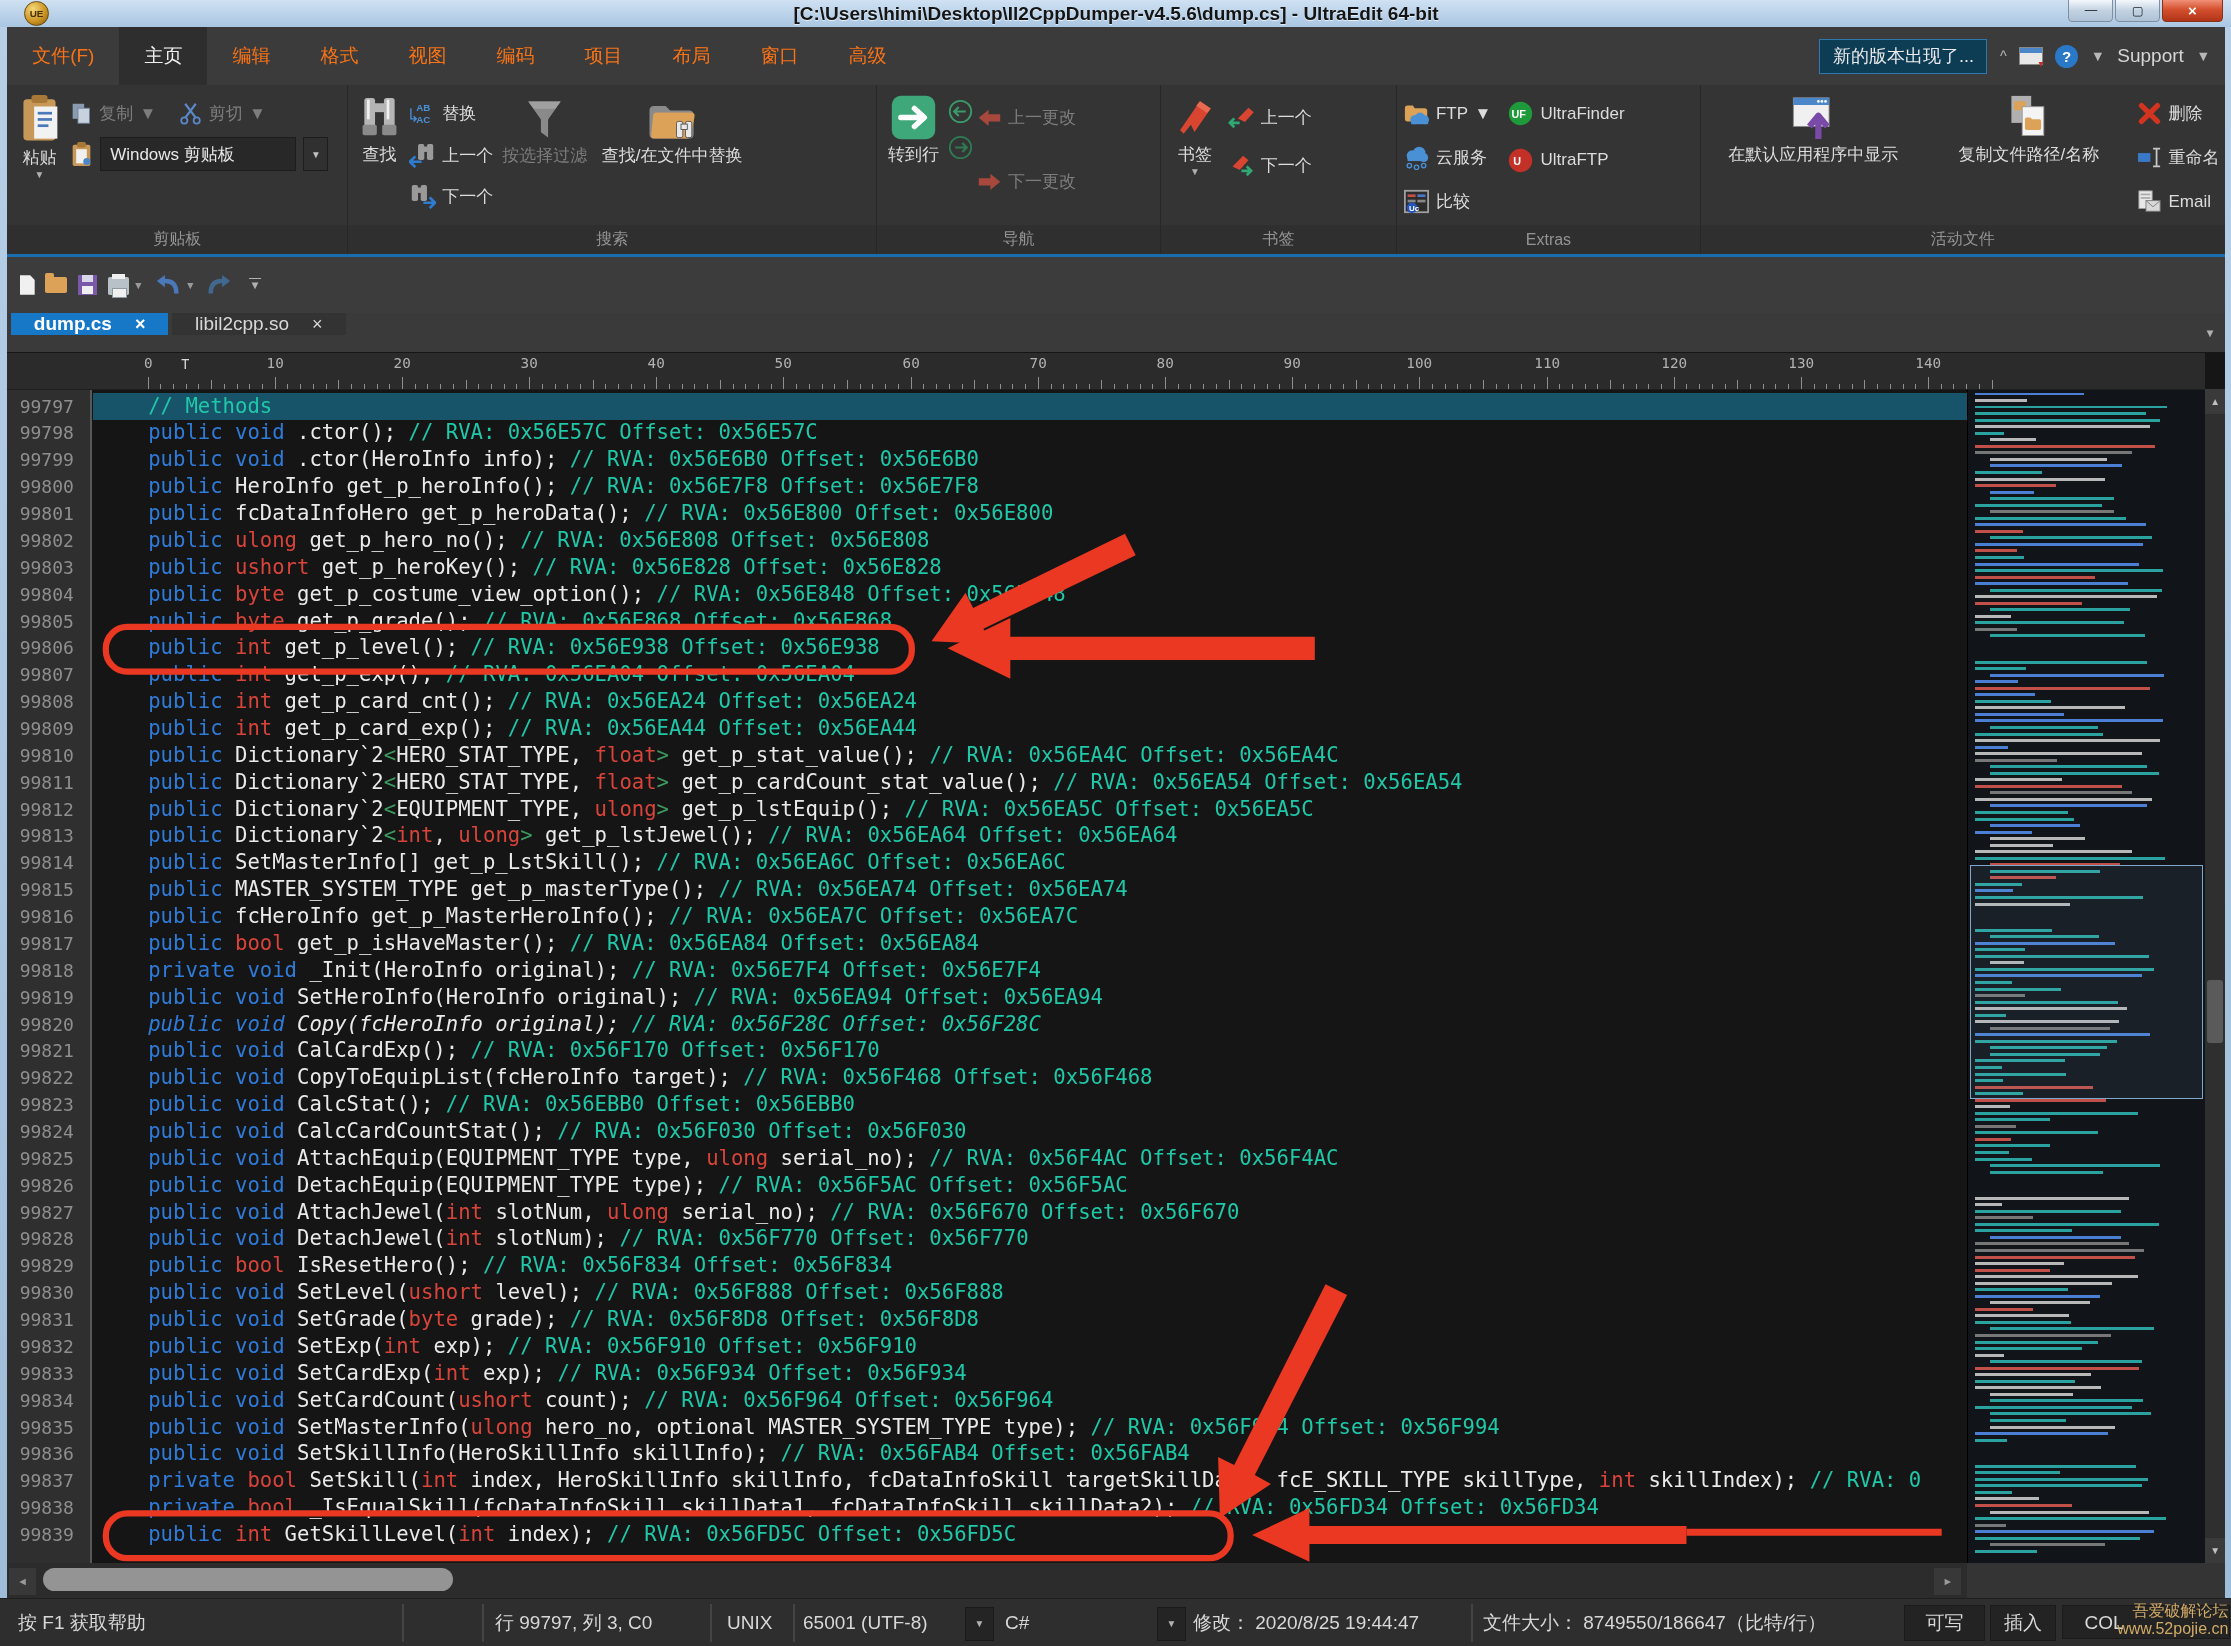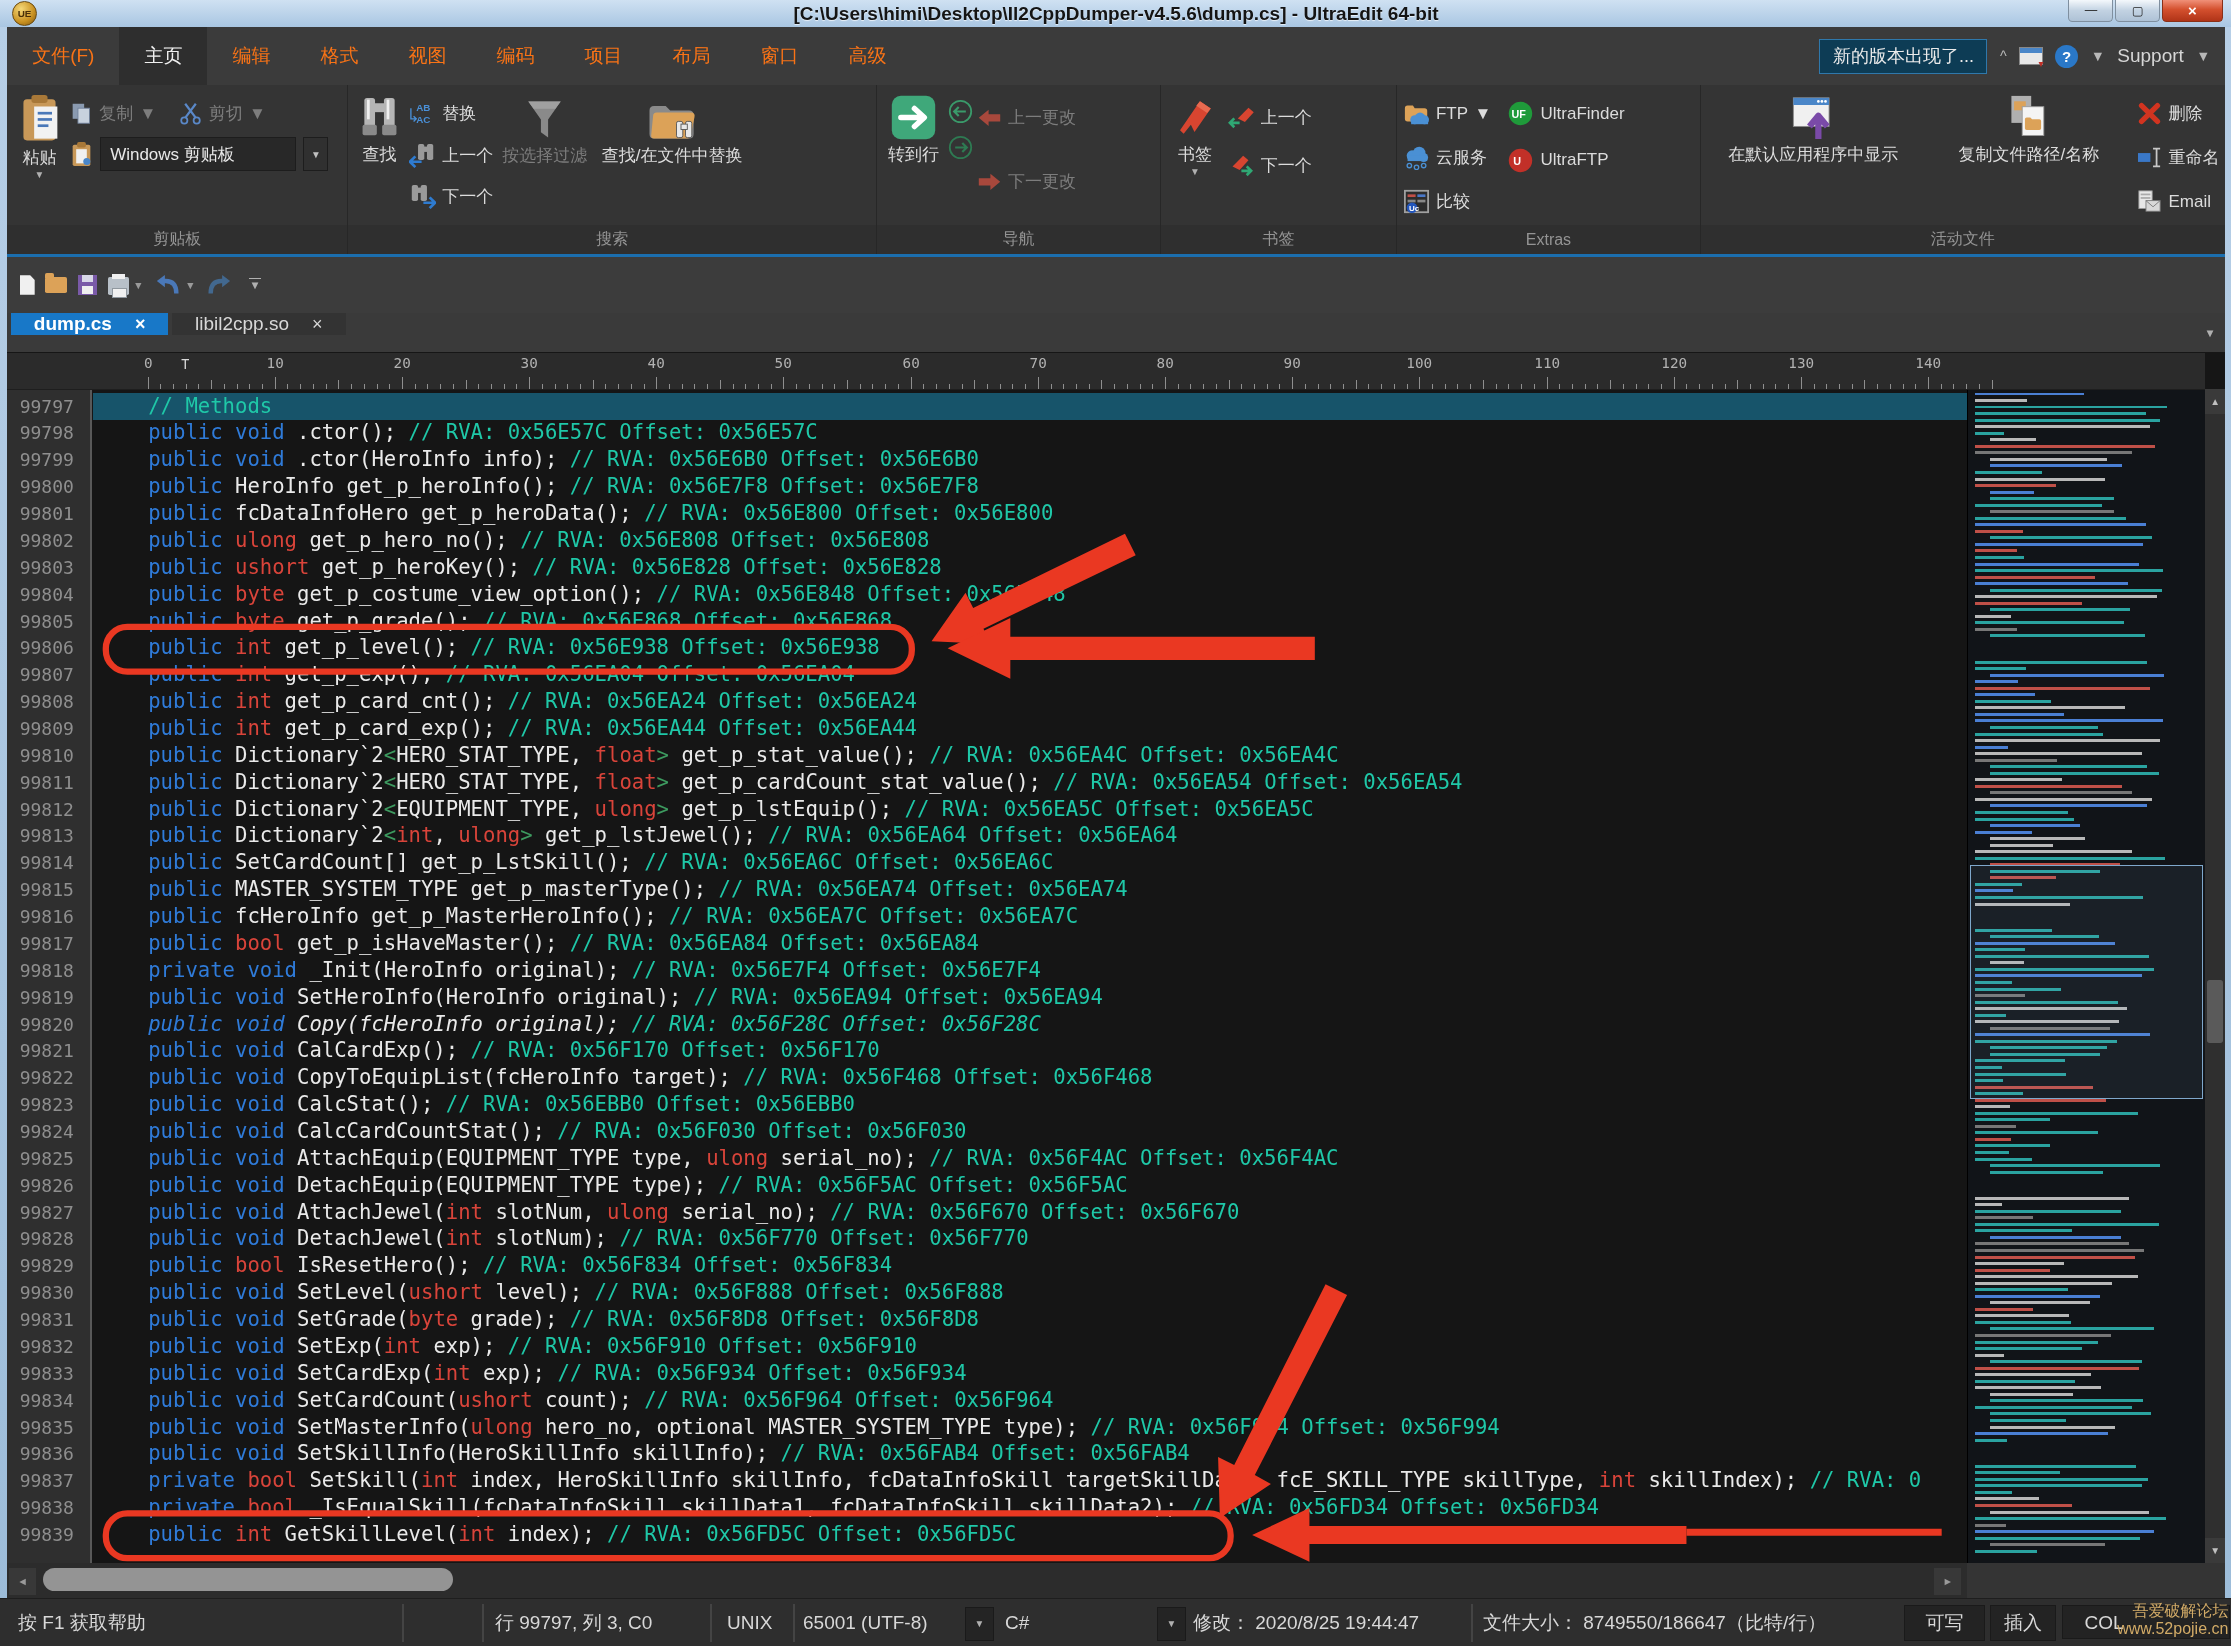--- a/index.html
+++ b/index.html
@@ -2,21 +2,21 @@
 <html style="font-size:14.3px"><head>
 <meta charset="utf-8">
 <style>
   html,body{margin:0;padding:0;background:#000;}
   #win{position:relative;width:2232px;height:1646px;overflow:hidden;background:#161616;font-family:"Liberation Sans",sans-serif;}
   
   #titlebar{position:absolute;left:0;top:0;width:2232px;height:27px;background:linear-gradient(#cfe1f2,#a9c6e2);display:flex;align-items:center;}
   #frame-left,#frame-right{position:absolute;top:27px;bottom:0;width:7.2px;background:linear-gradient(#b7cfe7,#9cbcd9);z-index:5;}
   #frame-left{left:0}#frame-right{right:0}
   #title-text{position:absolute;left:0;right:0;text-align:center;font-size:19px;font-weight:bold;color:#141414;text-shadow:0 0.9px 0.9px rgba(255,255,255,.7);}
-  #ue-logo{width:23px;height:23px;border-radius:50%;margin-left:12px;background:radial-gradient(circle at 35% 30%,#f5d878,#c89020 60%,#7a5410);border:0.9px solid #6a4a10;color:#4a3008;font-size:9.9px;font-weight:bold;display:flex;align-items:center;justify-content:center;z-index:2;}
+  #ue-logo{width:23px;height:23px;border-radius:50%;margin-left:24px;background:radial-gradient(circle at 35% 30%,#f5d878,#c89020 60%,#7a5410);border:0.9px solid #6a4a10;color:#4a3008;font-size:9.9px;font-weight:bold;display:flex;align-items:center;justify-content:center;z-index:2;}
   #win-controls{position:absolute;right:9px;top:0;display:flex;z-index:3;}
   .win-btn{height:20.6px;display:flex;align-items:center;justify-content:center;border:0.9px solid #7f8f9f;border-top:none;border-radius:0 0 4.5px 4.5px;font-size:12.5px;color:#222;background:linear-gradient(#f4f8fc,#c2d2e2 50%,#aec2d6);margin-left:1.8px;}
   .win-btn.min,.win-btn.max{width:43px;}
   .win-btn.close{width:59px;background:linear-gradient(#f09078,#d4502e 45%,#b03418);color:#fff;font-size:15px;font-weight:bold;border-color:#8a3018;}
   
   #menubar{position:absolute;left:7.2px;right:7.2px;top:27px;height:58px;background:#3b3b3b;display:flex;align-items:stretch;z-index:4;}
   .menu-item{padding:0 25px;display:flex;align-items:center;font-size:19px;color:#f97316;}
   .menu-item.active{background:#2e2e2e;color:#f0f0f0;}
   #menu-right{margin-left:auto;display:flex;align-items:center;gap:12.5px;padding-right:14.3px;}
   #newver-btn{background:#0d3c55;border:0.9px solid #2f78ab;color:#eaeaea;font-size:18px;padding:4.5px 12.5px;}
@@ -693,21 +693,21 @@
         <div class="code-line" style="top: 192px;"><span class="tok-k">public </span><span class="tok-t">byte </span><span class="tok-w">get_p_costume_view_option(); </span><span class="tok-c">// RVA: 0x56E848 Offset: 0x56E848</span></div>
         <div class="code-line" style="top: 219px;"><span class="tok-k">public </span><span class="tok-t">byte </span><span class="tok-w">get_p_grade(); </span><span class="tok-c">// RVA: 0x56E868 Offset: 0x56E868</span></div>
         <div class="code-line" style="top: 245px;"><span class="tok-k">public </span><span class="tok-t">int </span><span class="tok-w">get_p_level(); </span><span class="tok-c">// RVA: 0x56E938 Offset: 0x56E938</span></div>
         <div class="code-line" style="top: 272px;"><span class="tok-k">public </span><span class="tok-t">int </span><span class="tok-w">get_p_exp(); </span><span class="tok-c">// RVA: 0x56EA04 Offset: 0x56EA04</span></div>
         <div class="code-line" style="top: 299px;"><span class="tok-k">public </span><span class="tok-t">int </span><span class="tok-w">get_p_card_cnt(); </span><span class="tok-c">// RVA: 0x56EA24 Offset: 0x56EA24</span></div>
         <div class="code-line" style="top: 326px;"><span class="tok-k">public </span><span class="tok-t">int </span><span class="tok-w">get_p_card_exp(); </span><span class="tok-c">// RVA: 0x56EA44 Offset: 0x56EA44</span></div>
         <div class="code-line" style="top: 353px;"><span class="tok-k">public </span><span class="tok-w">Dictionary`2</span><span class="tok-g">&lt;</span><span class="tok-w">HERO_STAT_TYPE, </span><span class="tok-t">float</span><span class="tok-g">&gt; </span><span class="tok-w">get_p_stat_value(); </span><span class="tok-c">// RVA: 0x56EA4C Offset: 0x56EA4C</span></div>
         <div class="code-line" style="top: 380px;"><span class="tok-k">public </span><span class="tok-w">Dictionary`2</span><span class="tok-g">&lt;</span><span class="tok-w">HERO_STAT_TYPE, </span><span class="tok-t">float</span><span class="tok-g">&gt; </span><span class="tok-w">get_p_cardCount_stat_value(); </span><span class="tok-c">// RVA: 0x56EA54 Offset: 0x56EA54</span></div>
         <div class="code-line" style="top: 407px;"><span class="tok-k">public </span><span class="tok-w">Dictionary`2</span><span class="tok-g">&lt;</span><span class="tok-w">EQUIPMENT_TYPE, </span><span class="tok-t">ulong</span><span class="tok-g">&gt; </span><span class="tok-w">get_p_lstEquip(); </span><span class="tok-c">// RVA: 0x56EA5C Offset: 0x56EA5C</span></div>
         <div class="code-line" style="top: 433px;"><span class="tok-k">public </span><span class="tok-w">Dictionary`2</span><span class="tok-g">&lt;</span><span class="tok-t">int</span><span class="tok-w">, </span><span class="tok-t">ulong</span><span class="tok-g">&gt; </span><span class="tok-w">get_p_lstJewel(); </span><span class="tok-c">// RVA: 0x56EA64 Offset: 0x56EA64</span></div>
-        <div class="code-line" style="top: 460px;"><span class="tok-k">public </span><span class="tok-w">SetCardCount[] get_p_LstSkill(); </span><span class="tok-c">// RVA: 0x56EA6C Offset: 0x56EA6C</span></div>
+        <div class="code-line" style="top: 460px;"><span class="tok-k">public </span><span class="tok-w">SetMasterInfo[] get_p_LstSkill(); </span><span class="tok-c">// RVA: 0x56EA6C Offset: 0x56EA6C</span></div>
         <div class="code-line" style="top: 487px;"><span class="tok-k">public </span><span class="tok-w">MASTER_SYSTEM_TYPE get_p_masterType(); </span><span class="tok-c">// RVA: 0x56EA74 Offset: 0x56EA74</span></div>
         <div class="code-line" style="top: 514px;"><span class="tok-k">public </span><span class="tok-w">fcHeroInfo get_p_MasterHeroInfo(); </span><span class="tok-c">// RVA: 0x56EA7C Offset: 0x56EA7C</span></div>
         <div class="code-line" style="top: 541px;"><span class="tok-k">public </span><span class="tok-t">bool </span><span class="tok-w">get_p_isHaveMaster(); </span><span class="tok-c">// RVA: 0x56EA84 Offset: 0x56EA84</span></div>
         <div class="code-line" style="top: 568px;"><span class="tok-k">private void </span><span class="tok-w">_Init(HeroInfo original); </span><span class="tok-c">// RVA: 0x56E7F4 Offset: 0x56E7F4</span></div>
         <div class="code-line" style="top: 595px;"><span class="tok-k">public void </span><span class="tok-w">SetHeroInfo(HeroInfo original); </span><span class="tok-c">// RVA: 0x56EA94 Offset: 0x56EA94</span></div>
         <div class="code-line" style="top: 622px; font-style: italic;"><span class="tok-k">public void </span><span class="tok-w">Copy(fcHeroInfo original); </span><span class="tok-c">// RVA: 0x56F28C Offset: 0x56F28C</span></div>
         <div class="code-line" style="top: 648px;"><span class="tok-k">public void </span><span class="tok-w">CalCardExp(); </span><span class="tok-c">// RVA: 0x56F170 Offset: 0x56F170</span></div>
         <div class="code-line" style="top: 675px;"><span class="tok-k">public void </span><span class="tok-w">CopyToEquipList(fcHeroInfo target); </span><span class="tok-c">// RVA: 0x56F468 Offset: 0x56F468</span></div>
         <div class="code-line" style="top: 702px;"><span class="tok-k">public void </span><span class="tok-w">CalcStat(); </span><span class="tok-c">// RVA: 0x56EBB0 Offset: 0x56EBB0</span></div>
         <div class="code-line" style="top: 729px;"><span class="tok-k">public void </span><span class="tok-w">CalcCardCountStat(); </span><span class="tok-c">// RVA: 0x56F030 Offset: 0x56F030</span></div>

